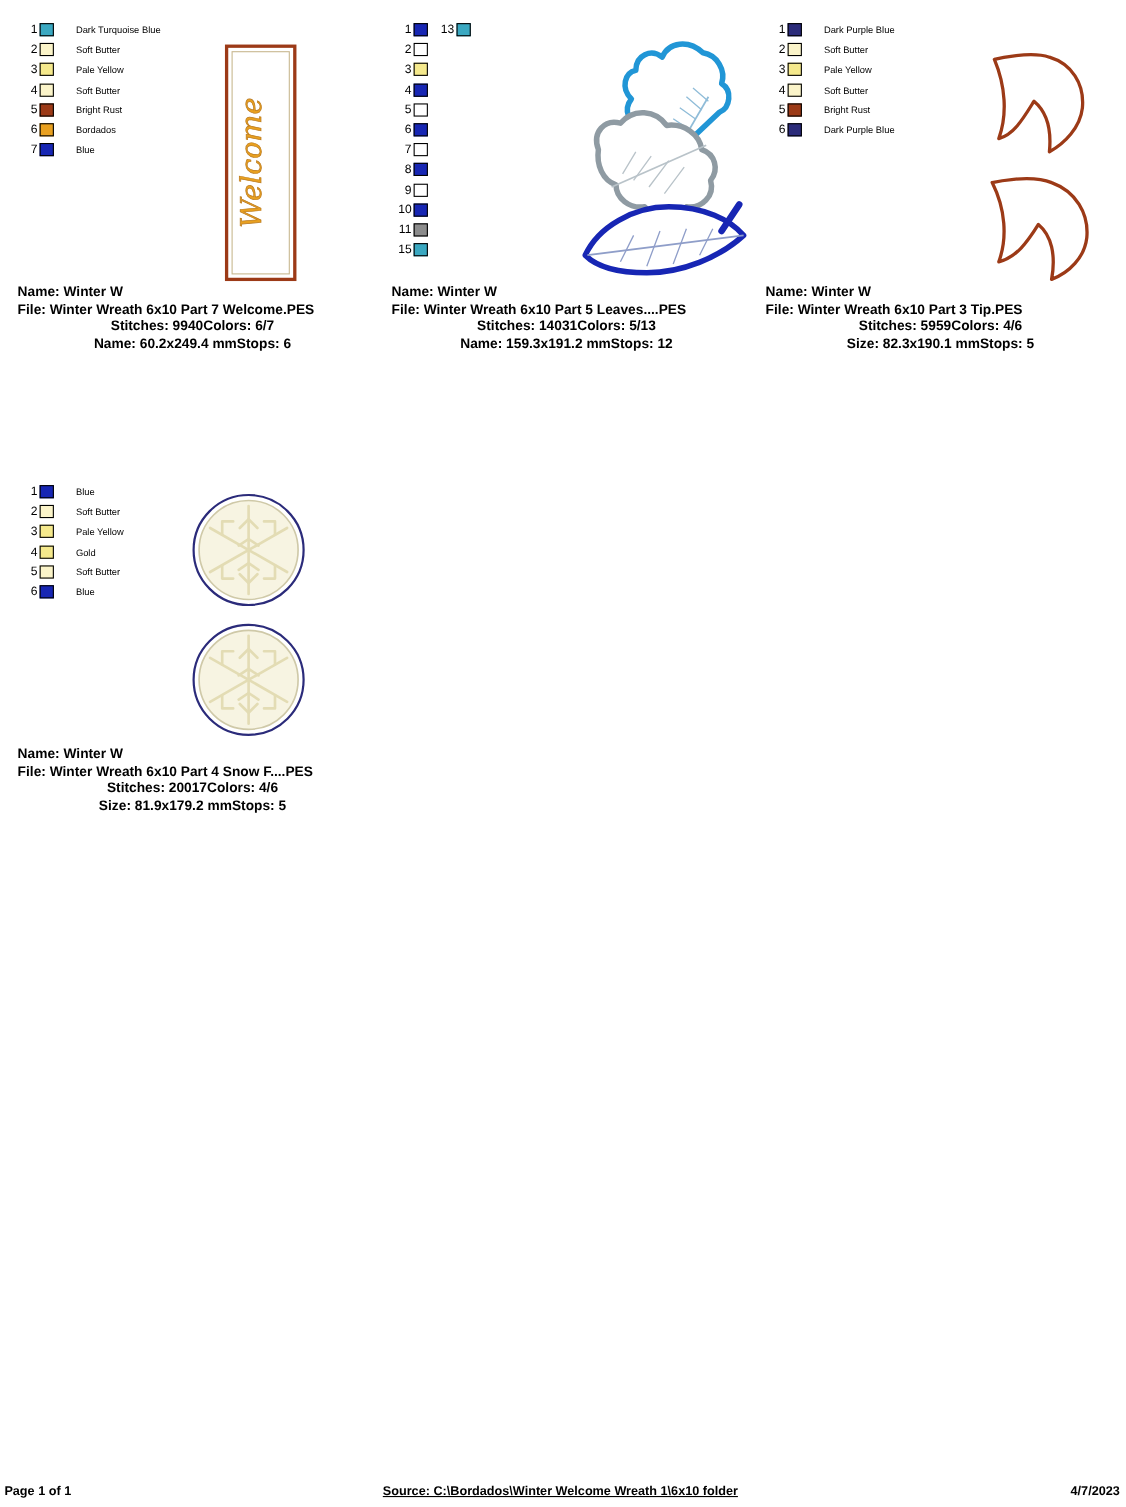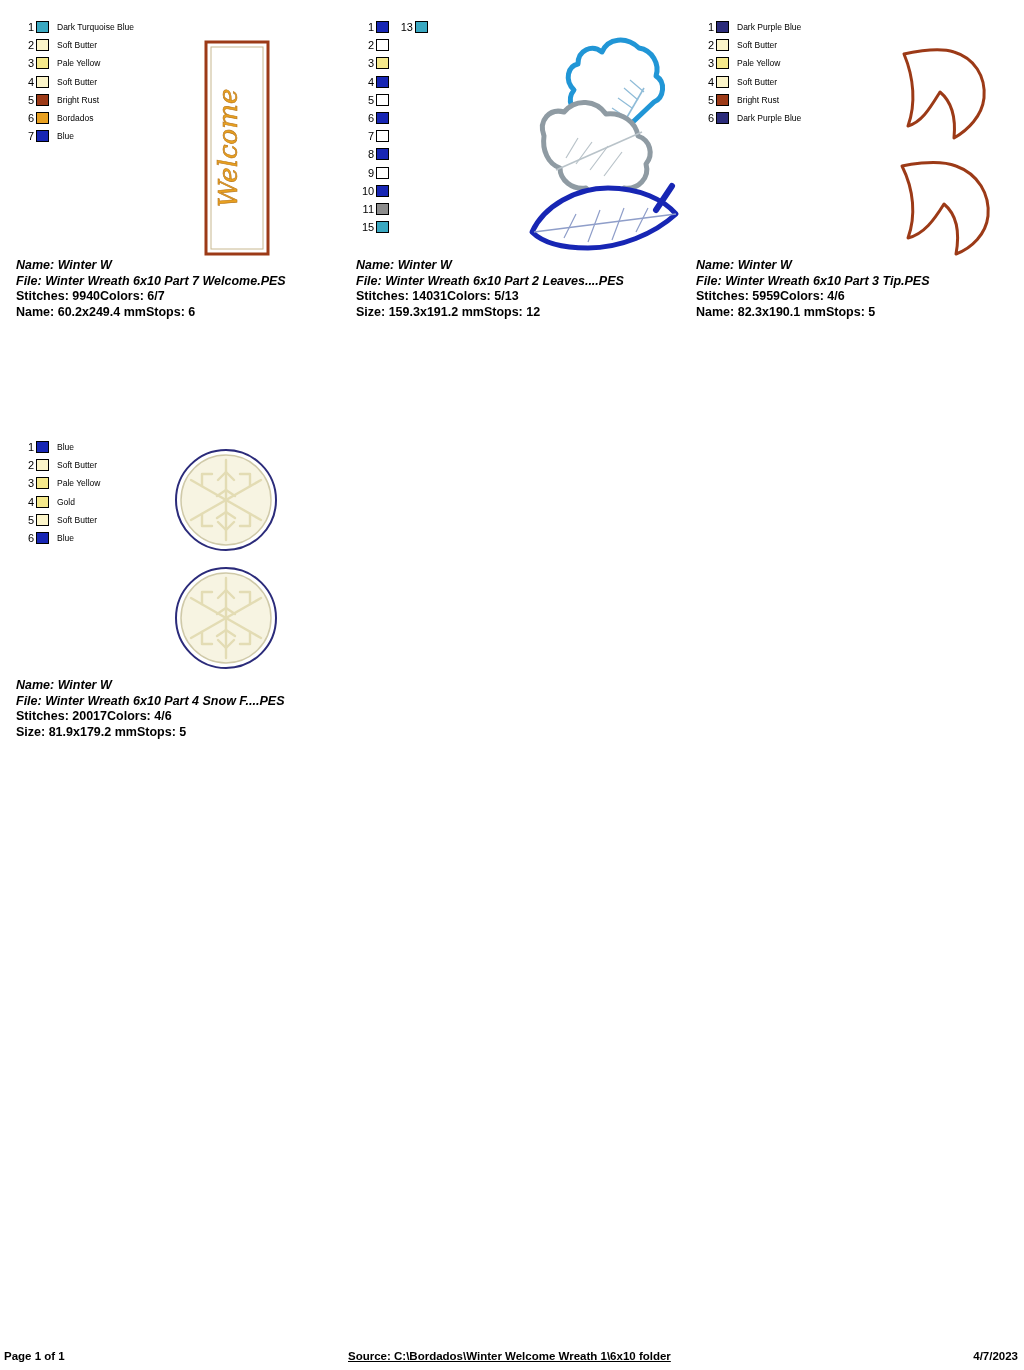--- a/index.html
+++ b/index.html
@@ -65,21 +65,21 @@
   }
   .swatch {
     width: 13px;
     height: 12px;
     border: 1px solid #000;
     box-sizing: border-box;
     display: inline-block;
   }
   .pal-name {
     font-size: 8.5px;
-    margin-left: 8px;
+    margin-left: 20px;
     color: #000;
     white-space: nowrap;
     line-height: 10px;
   }
   .pal-extra {
     display: flex;
     align-items: flex-start;
     margin-left: 10px;
   }
   .pal-extra .pal-num {
@@ -95,25 +95,24 @@
   .info {
     font-size: 12.5px;
     font-weight: bold;
     line-height: 15.5px;
     padding-left: 2px;
     width: 330px;
   }
   .info .line {
     display: block;
     white-space: nowrap;
-    font-style: italic;
   }
   .info .split {
     display: flex;
-    justify-content: flex-start;
+    justify-content: center;
     width: 318px;
   }
   .footer {
     position: absolute;
     bottom: 8px;
     left: 0;
     width: 1024px;
     font-size: 11.5px;
     font-weight: bold;
   }
@@ -284,27 +283,27 @@
                 <path d="M28 214 C40 188 72 170 104 170 C136 170 160 182 172 196 C150 216 116 230 84 230 C56 230 38 224 28 214 Z" fill="#ffffff" stroke="#1726b4" stroke-width="5" stroke-linejoin="round"></path>
                 <path d="M30 214 L172 196" stroke="#8f9ec9" stroke-width="1.6" fill="none"></path>
                 <path d="M60 220 L72 196 M84 224 L96 192 M108 222 L120 190 M132 214 L144 190" stroke="#8f9ec9" stroke-width="1.2" fill="none"></path>
                 <path d="M168 168 L152 192" stroke="#1726b4" stroke-width="6" fill="none" stroke-linecap="round"></path>
               </g>
             </svg>
           </div>
         </div>
         <div class="info">
           <span class="line">Name: Winter W</span>
-          <span class="line">File: Winter Wreath 6x10 Part 2 Leaves....PES</span>
+          <span class="line">File: Winter Wreath 6x10 Part 5 Leaves....PES</span>
           <span class="split">
             <span>Stitches: 14031</span>
             <span>Colors: 5/13</span>
           </span>
           <span class="split">
-            <span>Size: 159.3x191.2 mm</span>
+            <span>Name: 159.3x191.2 mm</span>
             <span>Stops: 12</span>
           </span>
         </div>
       </div>
 
       <div class="cell">
         <div class="design-area">
           <div class="palette">
             <div class="pal-row">
               <span class="pal-num">1</span>
@@ -347,21 +346,21 @@
           </div>
         </div>
         <div class="info">
           <span class="line">Name: Winter W</span>
           <span class="line">File: Winter Wreath 6x10 Part 3  Tip.PES</span>
           <span class="split">
             <span>Stitches: 5959</span>
             <span>Colors: 4/6</span>
           </span>
           <span class="split">
-            <span>Name: 82.3x190.1 mm</span>
+            <span>Size: 82.3x190.1 mm</span>
             <span>Stops: 5</span>
           </span>
         </div>
       </div>
     </div>
 
     <div class="row row2">
       <div class="cell">
         <div class="design-area">
           <div class="palette">

